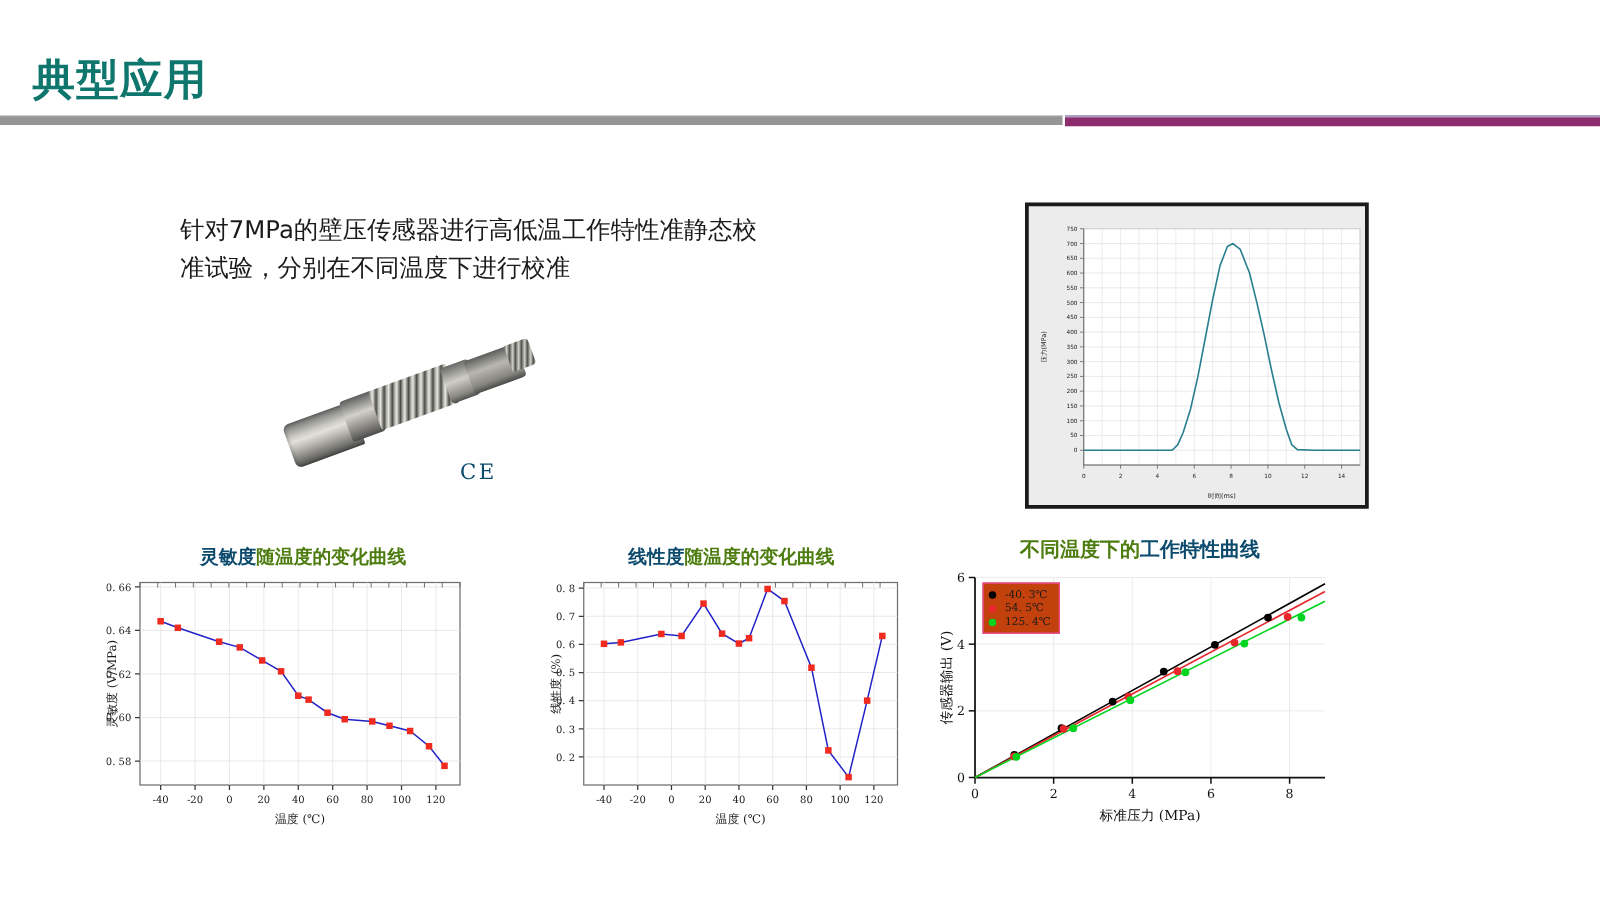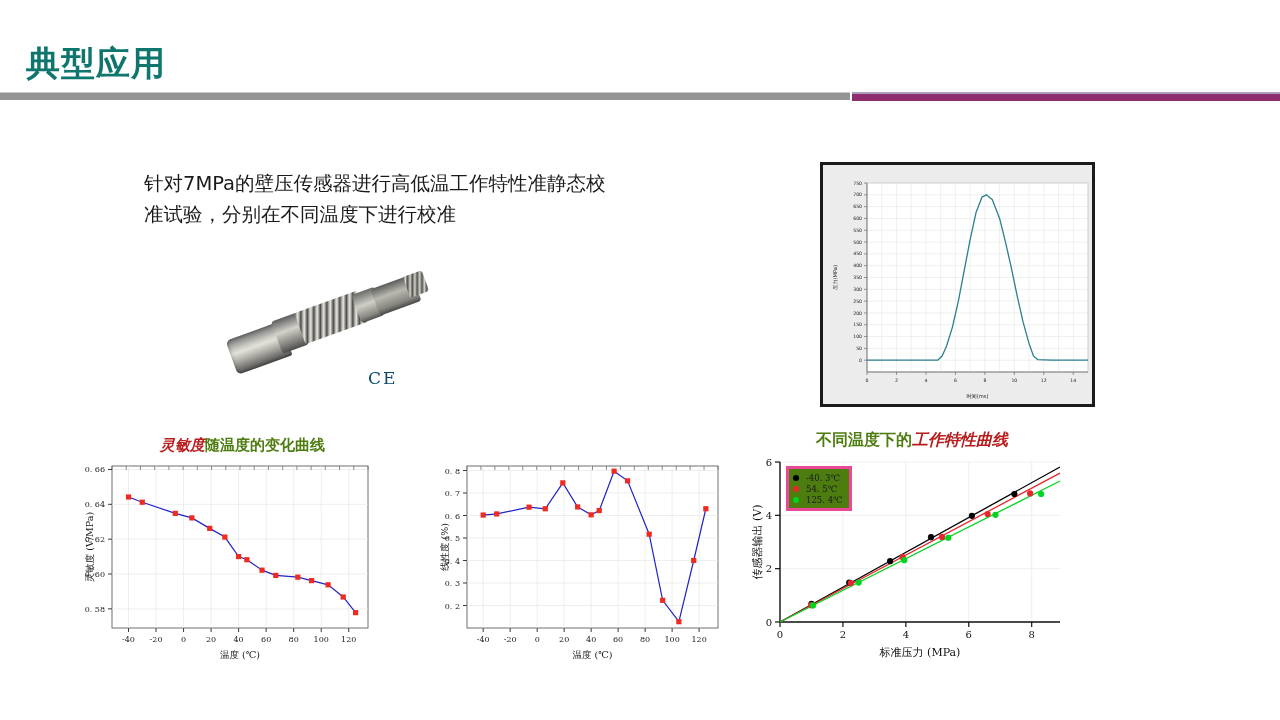--- a/index.html
+++ b/index.html
@@ -89,24 +89,24 @@
     position:absolute; left:820px; top:162px; width:275px; height:245px;
     background:#ececec; border:3px solid #1b1b1b; padding:6px;
   }
   #pressure-chart-inner { position:relative; width:100%; height:100%; }
   
   .chart-block { position:absolute; }
   .chart-title {
     text-align:center; font-size:15px; font-weight:bold;
     white-space:nowrap; font-family:"DejaVu Sans", sans-serif;
   }
-  .t-red { color:#b91c1c;font-style:italic; }
+  .t-red { color:#0c4a6e; }
   .t-blue { color:#4d7c0f; }
   .legend-box {
-    position:absolute; background:#4d7c0f; border:3px solid #ec4899;
+    position:absolute; background:#c2410c; border:1px solid #ec4899;
     padding:3px 6px 3px 4px;
   }
   .legend-row { display:flex; align-items:center; height:11px; }
   .legend-dot { width:6px; height:6px; border-radius:50%; margin-right:7px; }
   .legend-text {
     font-size:8.5px; color:#1a1a1a;
     font-family:"DejaVu Serif", serif; white-space:nowrap;
   }
 </style>
 </head>
@@ -306,20 +306,23 @@
       <rect x="223.96989247311828" y="122.01935483870972" width="5.2" height="5.2" fill="#ef2b20"></rect>
       <rect x="240.48602150537636" y="126.19999999999996" width="5.2" height="5.2" fill="#ef2b20"></rect>
       <rect x="255.62580645161293" y="138.39354838709673" width="5.2" height="5.2" fill="#ef2b20"></rect>
       <rect x="268.01290322580644" y="154.07096774193545" width="5.2" height="5.2" fill="#ef2b20"></rect>
       <text x="155" y="202" font-size="9.5" fill="#1a1a1a" text-anchor="middle" font-family="&quot;DejaVu Serif&quot;, serif">温度 (℃)</text>
       <text x="0" y="0" font-size="9.5" fill="#1a1a1a" text-anchor="middle" font-family="&quot;DejaVu Serif&quot;, serif" transform="translate(8,91) rotate(-90)">灵敏度 (V/MPa)</text>
     </svg>
 </div>
 
 <div class="chart-block" id="chart-linearity" style="left:440px; top:436px; width:290px; height:225px;">
+  <div class="chart-title" style="width:290px;">
+    <span class="t-red">线性度</span><span class="t-blue">随温度的变化曲线</span>
+  </div>
   <svg id="svg-lin" width="290" height="210" style="position:absolute;left:0;top:20px;">
       <rect x="27" y="10" width="251" height="162" fill="#ffffff" stroke="#6f6f6f" stroke-width="1"></rect>
       <line x1="27" y1="149.5" x2="278" y2="149.5" stroke="#e6e6e6" stroke-width="0.7"></line>
       <line x1="27" y1="127" x2="278" y2="127" stroke="#e6e6e6" stroke-width="0.7"></line>
       <line x1="27" y1="104.49999999999999" x2="278" y2="104.49999999999999" stroke="#e6e6e6" stroke-width="0.7"></line>
       <line x1="27" y1="82" x2="278" y2="82" stroke="#e6e6e6" stroke-width="0.7"></line>
       <line x1="27" y1="59.5" x2="278" y2="59.5" stroke="#e6e6e6" stroke-width="0.7"></line>
       <line x1="27" y1="37" x2="278" y2="37" stroke="#e6e6e6" stroke-width="0.7"></line>
       <line x1="27" y1="14.499999999999972" x2="278" y2="14.499999999999972" stroke="#e6e6e6" stroke-width="0.7"></line>
       <line x1="43.19354838709677" y1="10" x2="43.19354838709677" y2="172" stroke="#e6e6e6" stroke-width="0.7"></line>

